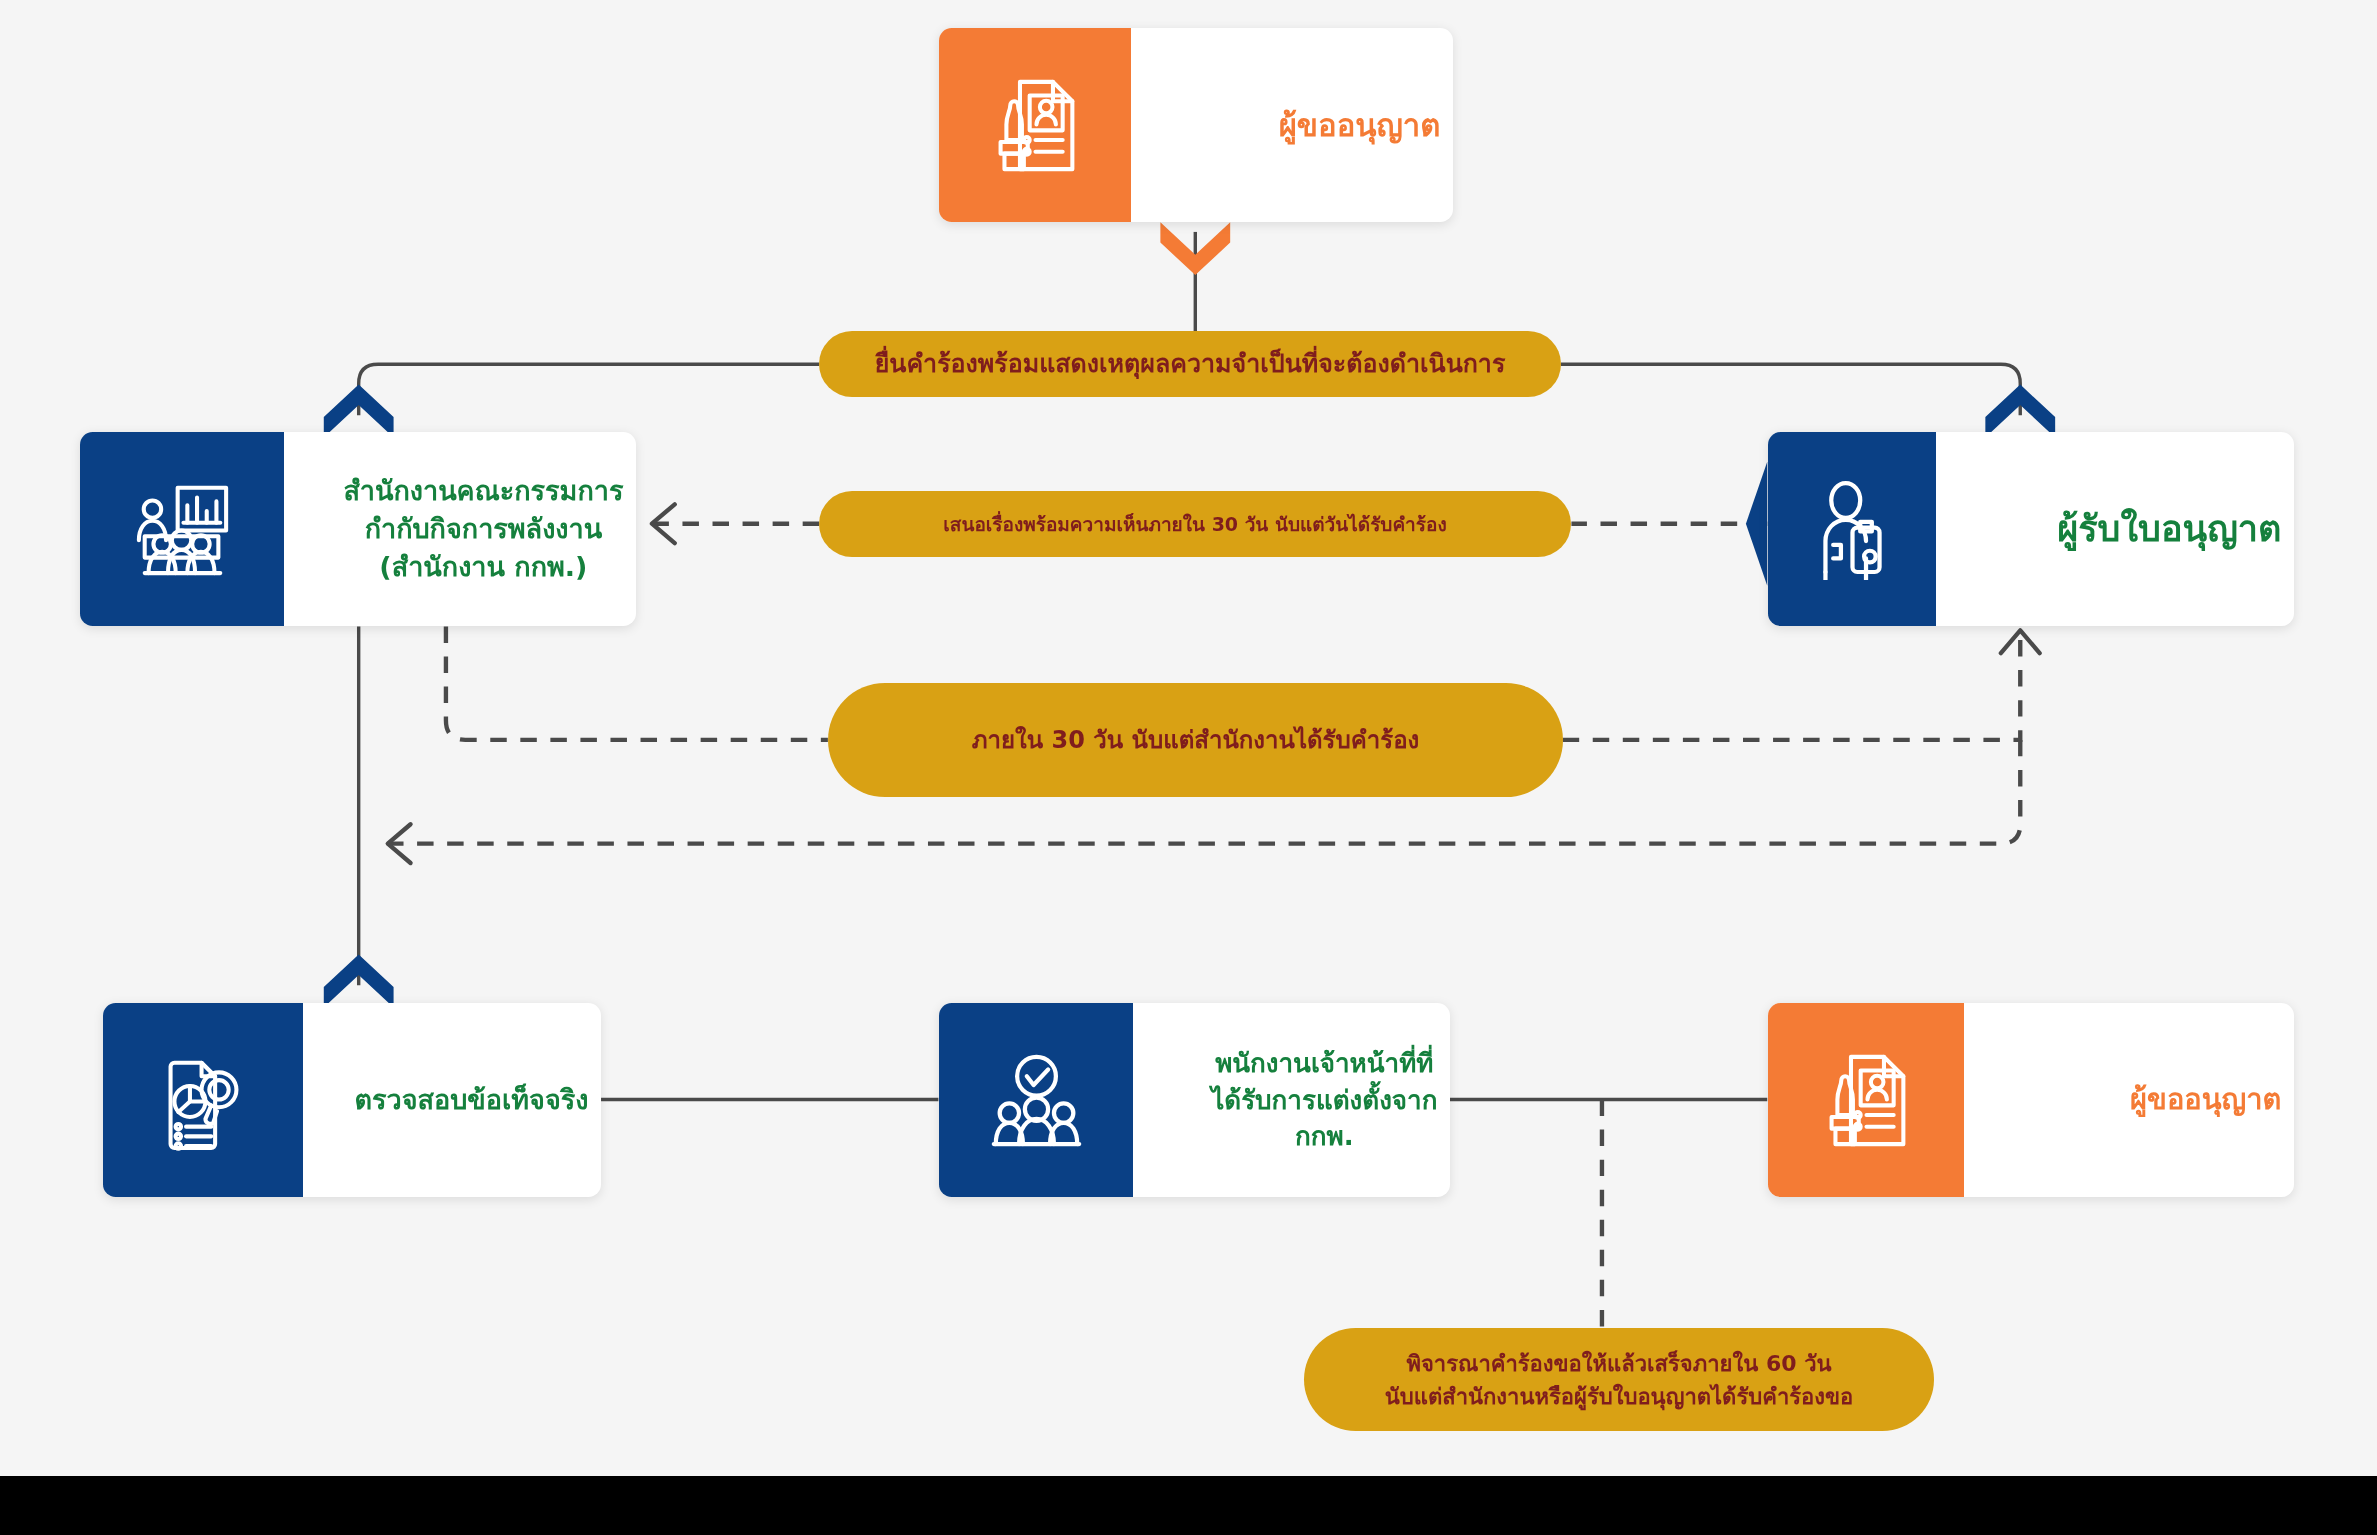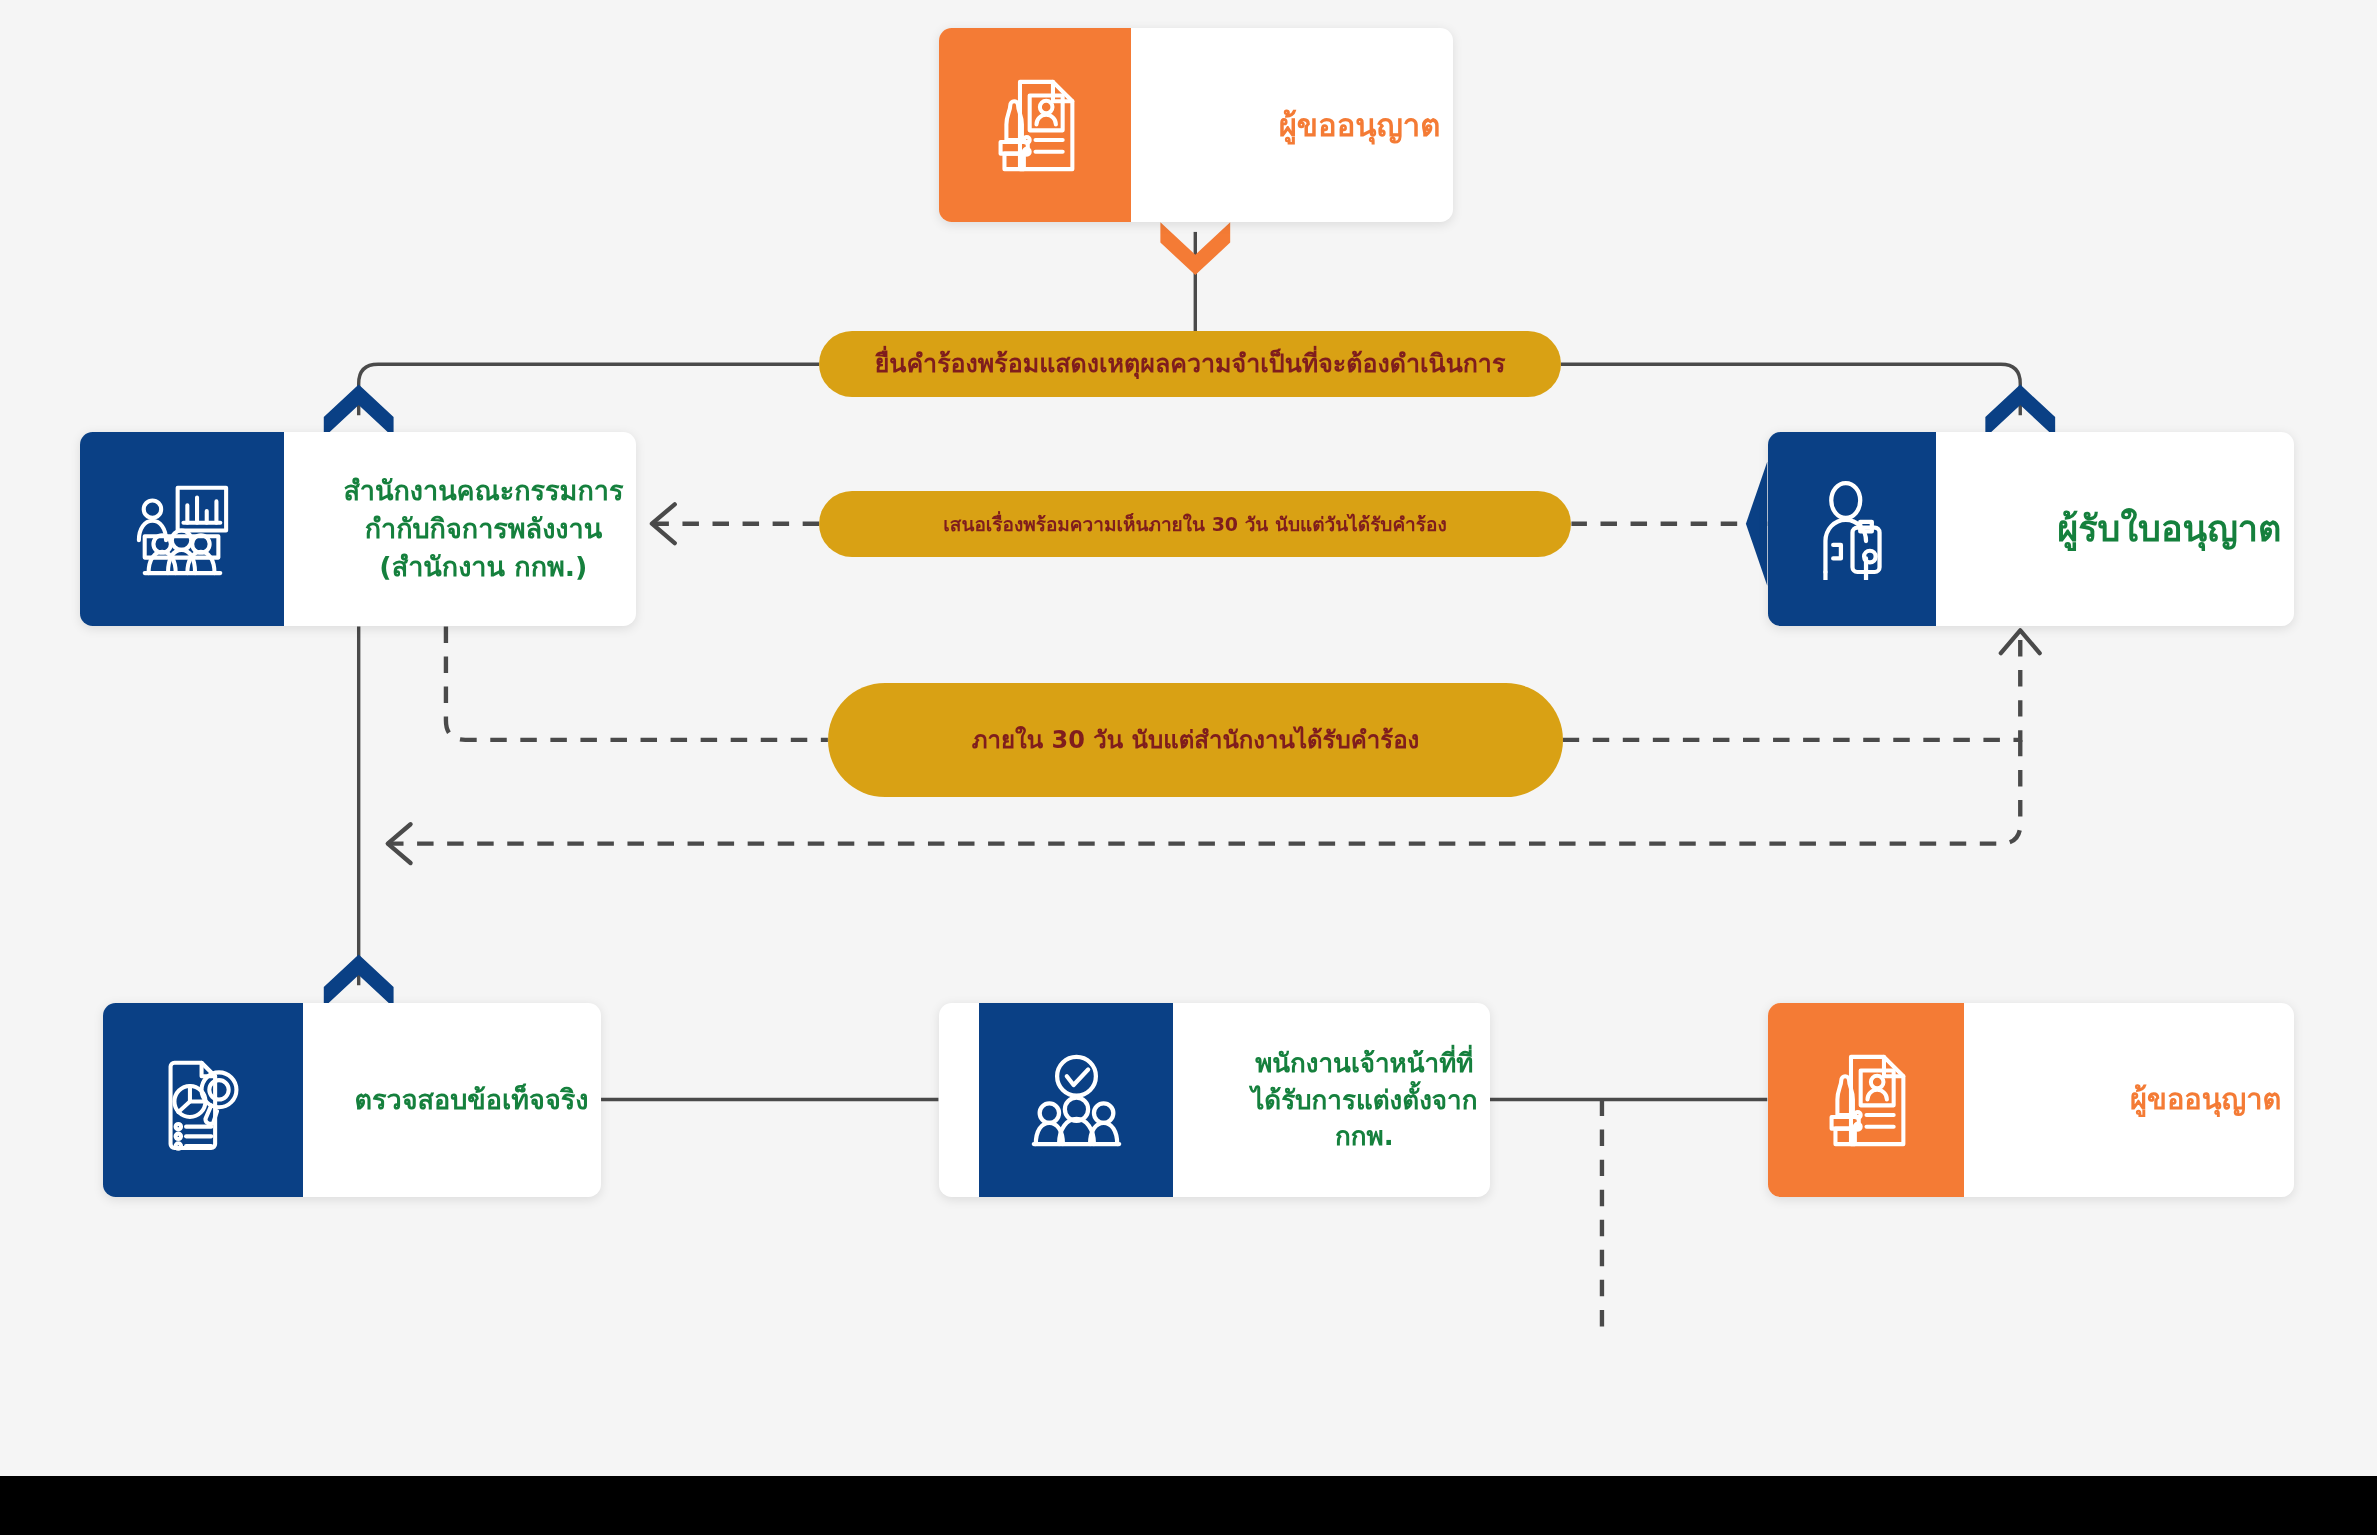--- a/index.html
+++ b/index.html
@@ -90,21 +90,21 @@
   #card-office .label    { font-size: 27px; }
 
   #card-licensee        { left: 1768px; top: 432px;  width: 526px; height: 194px; }
   #card-licensee .iconpane { width: 168px; }
   #card-licensee .label  { font-size: 36px; }
 
   #card-verify          { left: 103px;  top: 1003px; width: 498px; height: 194px; }
   #card-verify .iconpane { width: 200px; }
   #card-verify .label    { font-size: 27px; }
 
-  #card-officer         { left: 939px; top: 1003px; width: 511px; height: 194px; padding-left: 40px; }
+  #card-officer         { left: 939px; top: 1003px; width: 511px; height: 194px; }
   #card-officer .iconpane { width: 194px; }
   #card-officer .label   { font-size: 26px; }
 
   #card-applicant-bottom{ left: 1768px; top: 1003px; width: 526px; height: 194px; }
   #card-applicant-bottom .iconpane { width: 196px; }
   #card-applicant-bottom .label { font-size: 29px; }
 
   #pill-submit   { left: 819px; top: 331px;  width: 742px; height: 66px; font-size: 25px; }
   #pill-propose  { left: 819px; top: 491px; width: 752px; height: 66px; font-size: 19px; }
   #pill-inquire  { left: 828px; top: 683px; width: 735px; height: 114px; font-size: 24px; }
@@ -305,16 +305,22 @@
   <div class="pill" id="pill-propose">
     <div>เสนอเรื่องพร้อมความเห็นภายใน 30 วัน นับแต่วันได้รับคำร้อง</div>
   </div>
 
   <div class="pill" id="pill-inquire">
     <div>
       <div>ภายใน 30 วัน นับแต่สำนักงานได้รับคำร้อง</div>
     </div>
   </div>
 
+  <div class="pill" id="pill-consider">
+    <div>
+      <div>พิจารณาคำร้องขอให้แล้วเสร็จภายใน 60 วัน</div>
+      <div>นับแต่สำนักงานหรือผู้รับใบอนุญาตได้รับคำร้องขอ</div>
+    </div>
+  </div>
 
   <div id="bottom-bar"></div>
 </div>
 
 
 </body></html>

